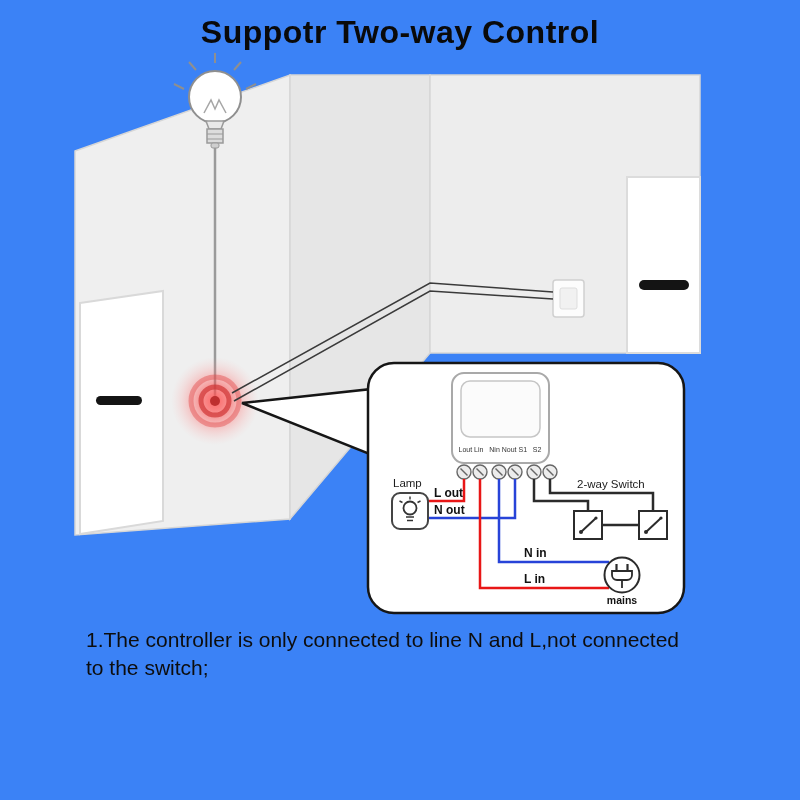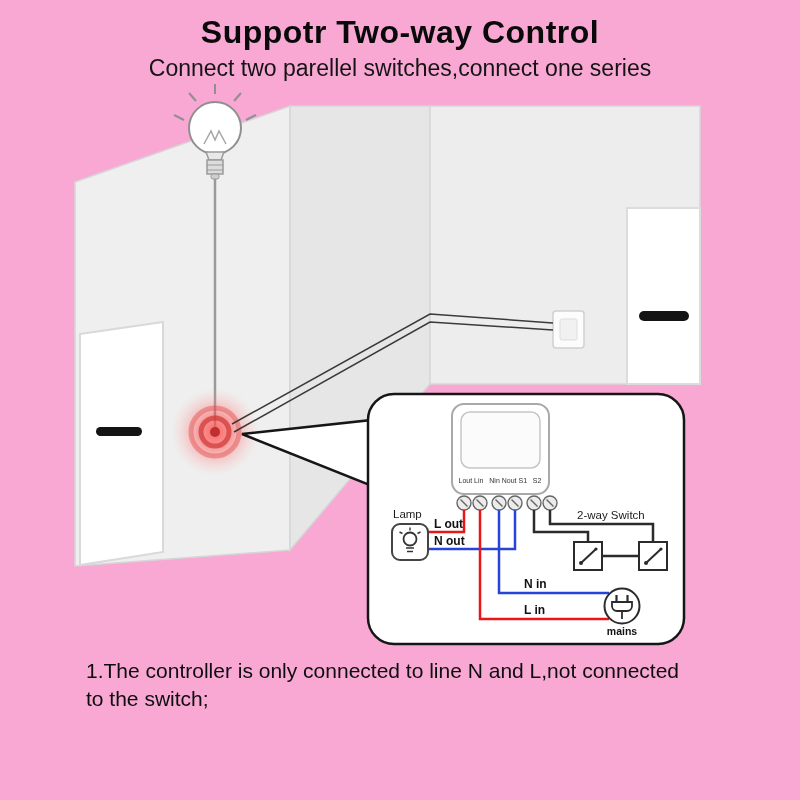--- a/index.html
+++ b/index.html
@@ -1,32 +1,31 @@
 <!DOCTYPE html>
 <html><head>
 <meta charset="utf-8">
 <style>
   html,body{margin:0;padding:0;background:#ffffff;}
-  .page{position:relative;width:800px;height:800px;background:#f9a8d4;overflow:hidden;
+  .page{position:relative;width:800px;height:800px;background:#3b82f6;overflow:hidden;
         font-family:"Liberation Sans", sans-serif;color:#111;}
   .title{margin:14px 0 0 0;text-align:center;font-size:32px;font-weight:700;
          letter-spacing:0.5px;color:#0a0a0a;}
   .subtitle{margin:4px 0 0 0;text-align:center;font-size:23px;color:#141414;}
   .scene{display:block;margin:0;}
   .notes{padding:0 112px 0 86px;font-size:21px;line-height:1.34;color:#0d0d0d;}
   .notes p{margin:0;}
   svg text{font-family:"Liberation Sans", sans-serif;}
 </style>
 </head>
 <body>
 
 <div class="page">
 
   <h1 class="title">Suppotr Two-way Control</h1>
-  <div class="subtitle">Connect two parellel switches,connect one series</div>
 
   <svg class="scene" width="800" height="575" viewBox="0 0 800 575">
     <defs>
       <radialGradient id="glowGrad" cx="50%" cy="50%" r="50%">
         <stop offset="0%" stop-color="#ff5a5a" stop-opacity="0.9"></stop>
         <stop offset="40%" stop-color="#ff4444" stop-opacity="0.45"></stop>
         <stop offset="75%" stop-color="#ff7d7d" stop-opacity="0.18"></stop>
         <stop offset="100%" stop-color="#ffaaaa" stop-opacity="0"></stop>
       </radialGradient>
     </defs>

